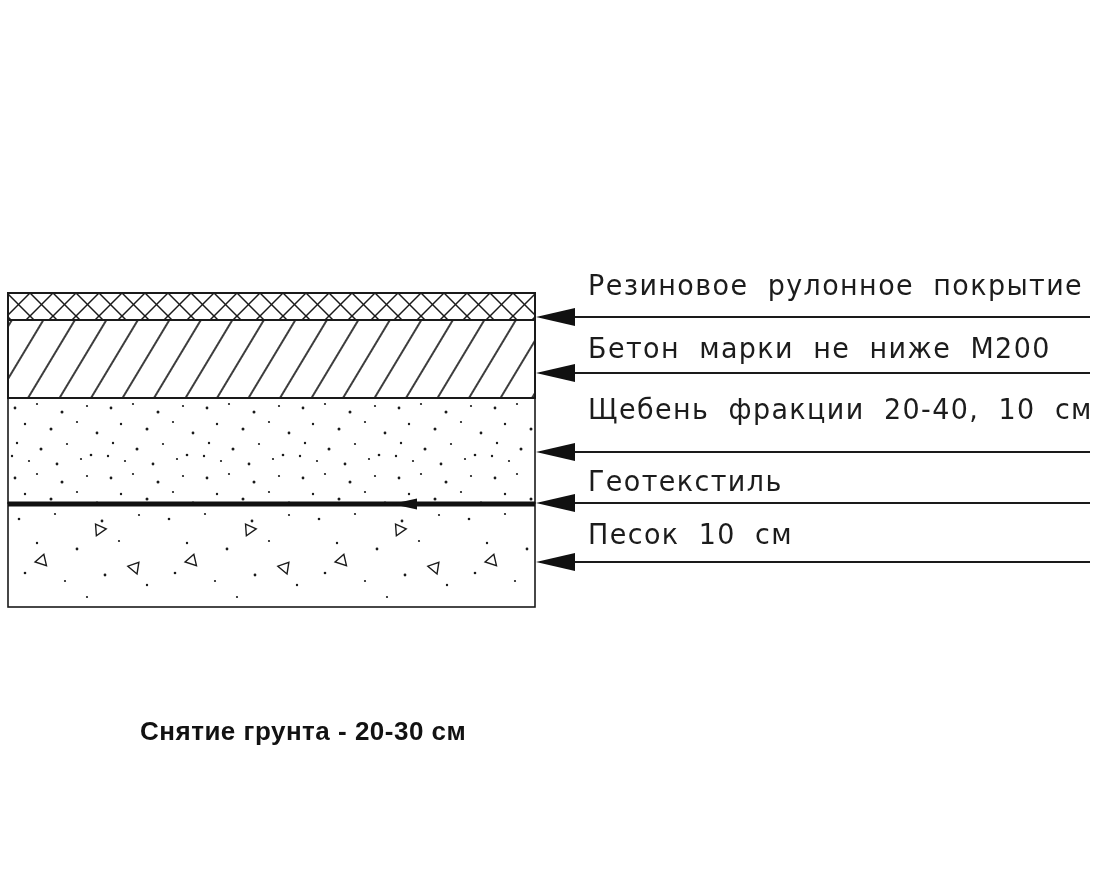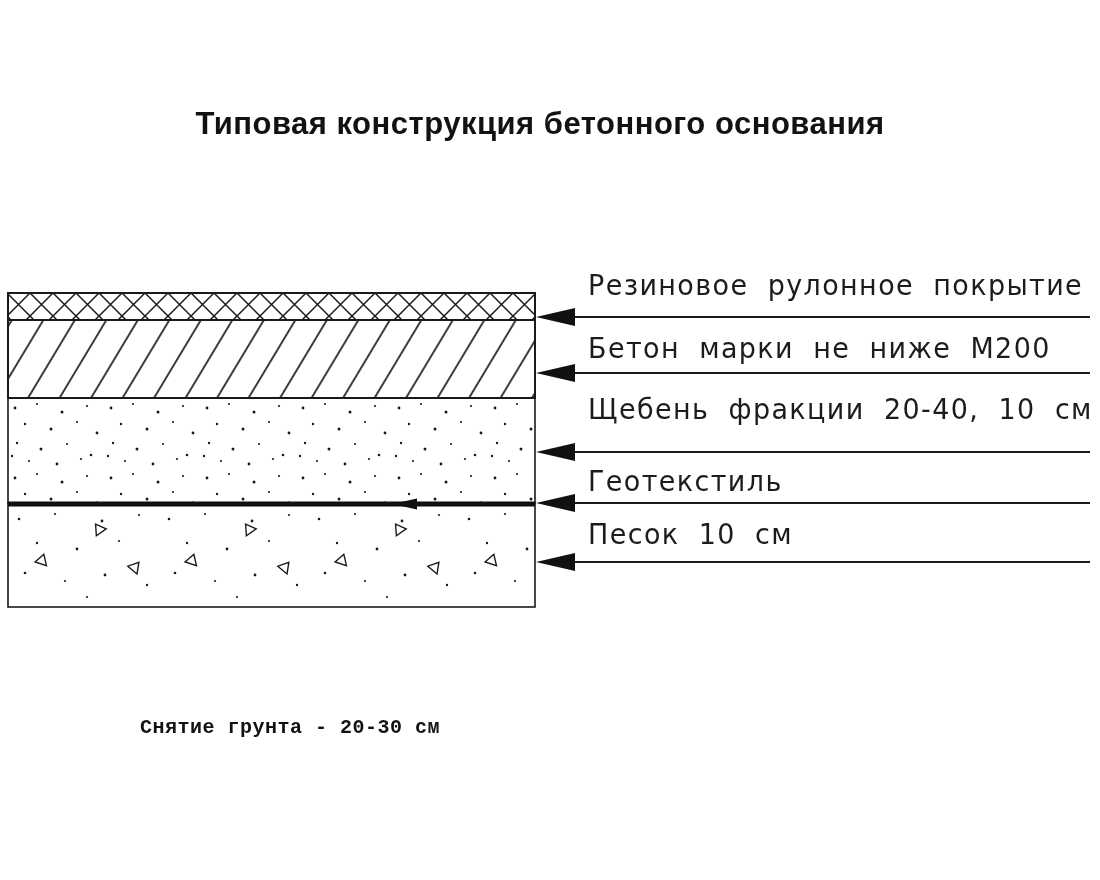--- a/index.html
+++ b/index.html
@@ -48,34 +48,33 @@
   }
   .label-1 { top: 268px; }
   .label-2 { top: 331px; }
   .label-3 { top: 392px; }
   .label-4 { top: 464px; }
   .label-5 { top: 517px; }
   .footnote {
     position: absolute;
     left: 140px;
     top: 716px;
-    font-size: 20px;
+    font-size: 26px;
     font-weight: bold;
     letter-spacing: 0.5px;
     color: #121212;
     white-space: nowrap;
-    font-family: Liberation Mono, monospace;
+    font-family: Liberation Sans, sans-serif;
   }
 </style>
 </head>
 <body>
 
 <div class="canvas">
 
-  <h1 class="title">Типовая конструкция бетонного основания</h1>
 
   <svg class="drawing" width="1100" height="880" viewBox="0 0 1100 880" xmlns="http://www.w3.org/2000/svg">
     <defs>
 
       <pattern id="p-crosshatch" patternUnits="userSpaceOnUse" width="23" height="23" x="7" y="293">
         <line x1="0" y1="0" x2="23" y2="23" stroke="#1a1a1a" stroke-width="1.5"></line>
         <line x1="23" y1="0" x2="0" y2="23" stroke="#1a1a1a" stroke-width="1.5"></line>
       </pattern>
 
       <pattern id="p-diagonal" patternUnits="userSpaceOnUse" width="27" height="27" patternTransform="rotate(31)">

